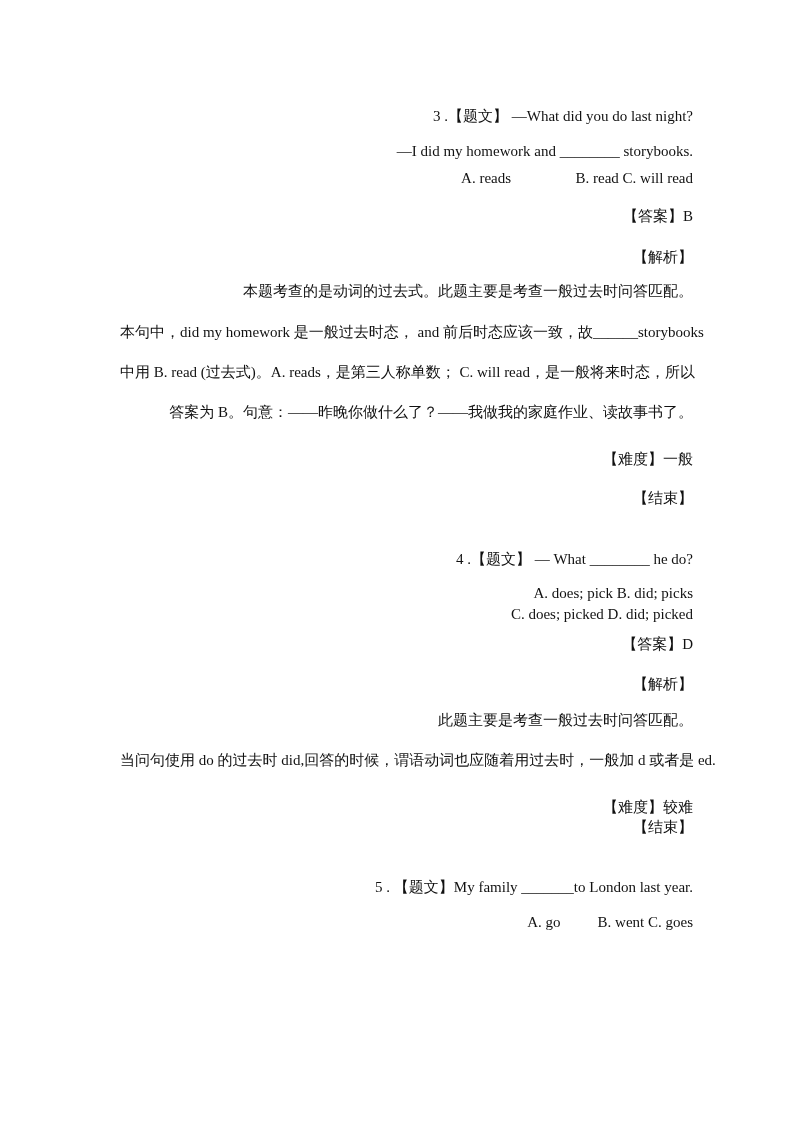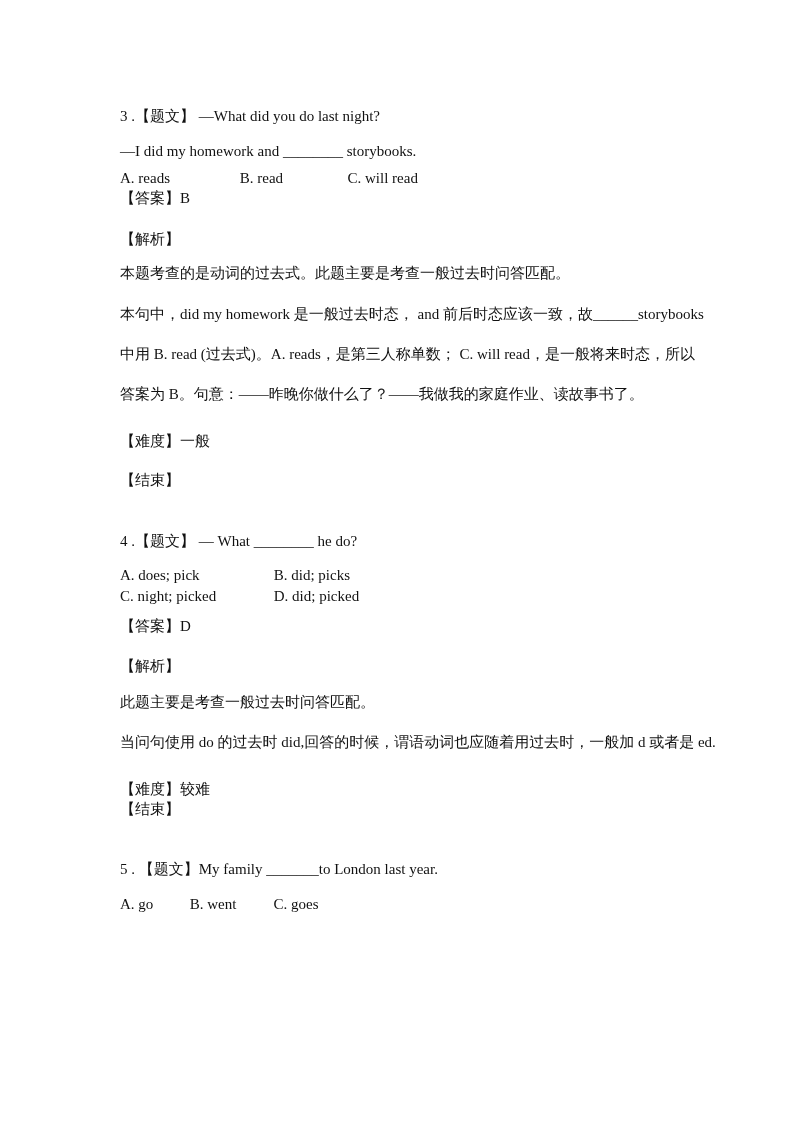--- a/index.html
+++ b/index.html
@@ -18,40 +18,41 @@
   .page {
     box-sizing: border-box;
     width: 793px;
     height: 1122px;
     padding: 106px 100px 0 120px;
     background: #ffffff;
   }
   .line {
     line-height: 20px;
     white-space: nowrap;
+    text-align: right;
   }
   .opt {
     display: inline-block;
     white-space: nowrap;
   }
   .w116 { width: 116px; }
   .w104 { width: 104px; }
   .w150 { width: 150px; }
   .w66  { width: 66px; }
   .w80  { width: 80px; }
 </style>
 </head>
 <body>
 
 <div class="page">
 
   <section>
     <div class="line" style="margin-bottom:15px">3 .【题文】 —What did you do last night?</div>
     <div class="line" style="margin-bottom:7px">—I did my homework and ________ storybooks.</div>
-    <div class="line" style="">
+    <div class="line" style="margin-bottom:18px">
       <span class="opt w116">A. reads</span>
       <span class="opt w104">B. read</span>
       <span class="opt">C. will read</span>
     </div>
     <div class="line" style="margin-bottom:21px">【答案】B</div>
     <div class="line" style="margin-bottom:14px">【解析】</div>
     <div class="line" style="margin-bottom:21px">本题考查的是动词的过去式。此题主要是考查一般过去时问答匹配。</div>
     <div class="line" style="margin-bottom:20px">本句中，did my homework 是一般过去时态， and 前后时态应该一致，故______storybooks</div>
     <div class="line" style="margin-bottom:20px">中用 B. read (过去式)。A. reads，是第三人称单数； C. will read，是一般将来时态，所以</div>
     <div class="line" style="margin-bottom:27px">答案为 B。句意：——昨晚你做什么了？——我做我的家庭作业、读故事书了。</div>
@@ -59,21 +60,21 @@
     <div class="line" style="margin-bottom:41px">【结束】</div>
   </section>
 
   <section>
     <div class="line" style="margin-bottom:14px">4 .【题文】 — What ________ he do?</div>
     <div class="line" style="margin-bottom:1px">
       <span class="opt w150">A. does; pick</span>
       <span class="opt">B. did; picks</span>
     </div>
     <div class="line" style="margin-bottom:10px">
-      <span class="opt w150">C. night; picked</span>
+      <span class="opt w150">C. does; picked</span>
       <span class="opt">D. did; picked</span>
     </div>
     <div class="line" style="margin-bottom:20px">【答案】D</div>
     <div class="line" style="margin-bottom:16px">【解析】</div>
     <div class="line" style="margin-bottom:20px">此题主要是考查一般过去时问答匹配。</div>
     <div class="line" style="margin-bottom:27px">当问句使用 do 的过去时 did,回答的时候，谓语动词也应随着用过去时，一般加 d 或者是 ed.</div>
     <div class="line" style="">【难度】较难</div>
     <div class="line" style="margin-bottom:40px">【结束】</div>
   </section>
 

